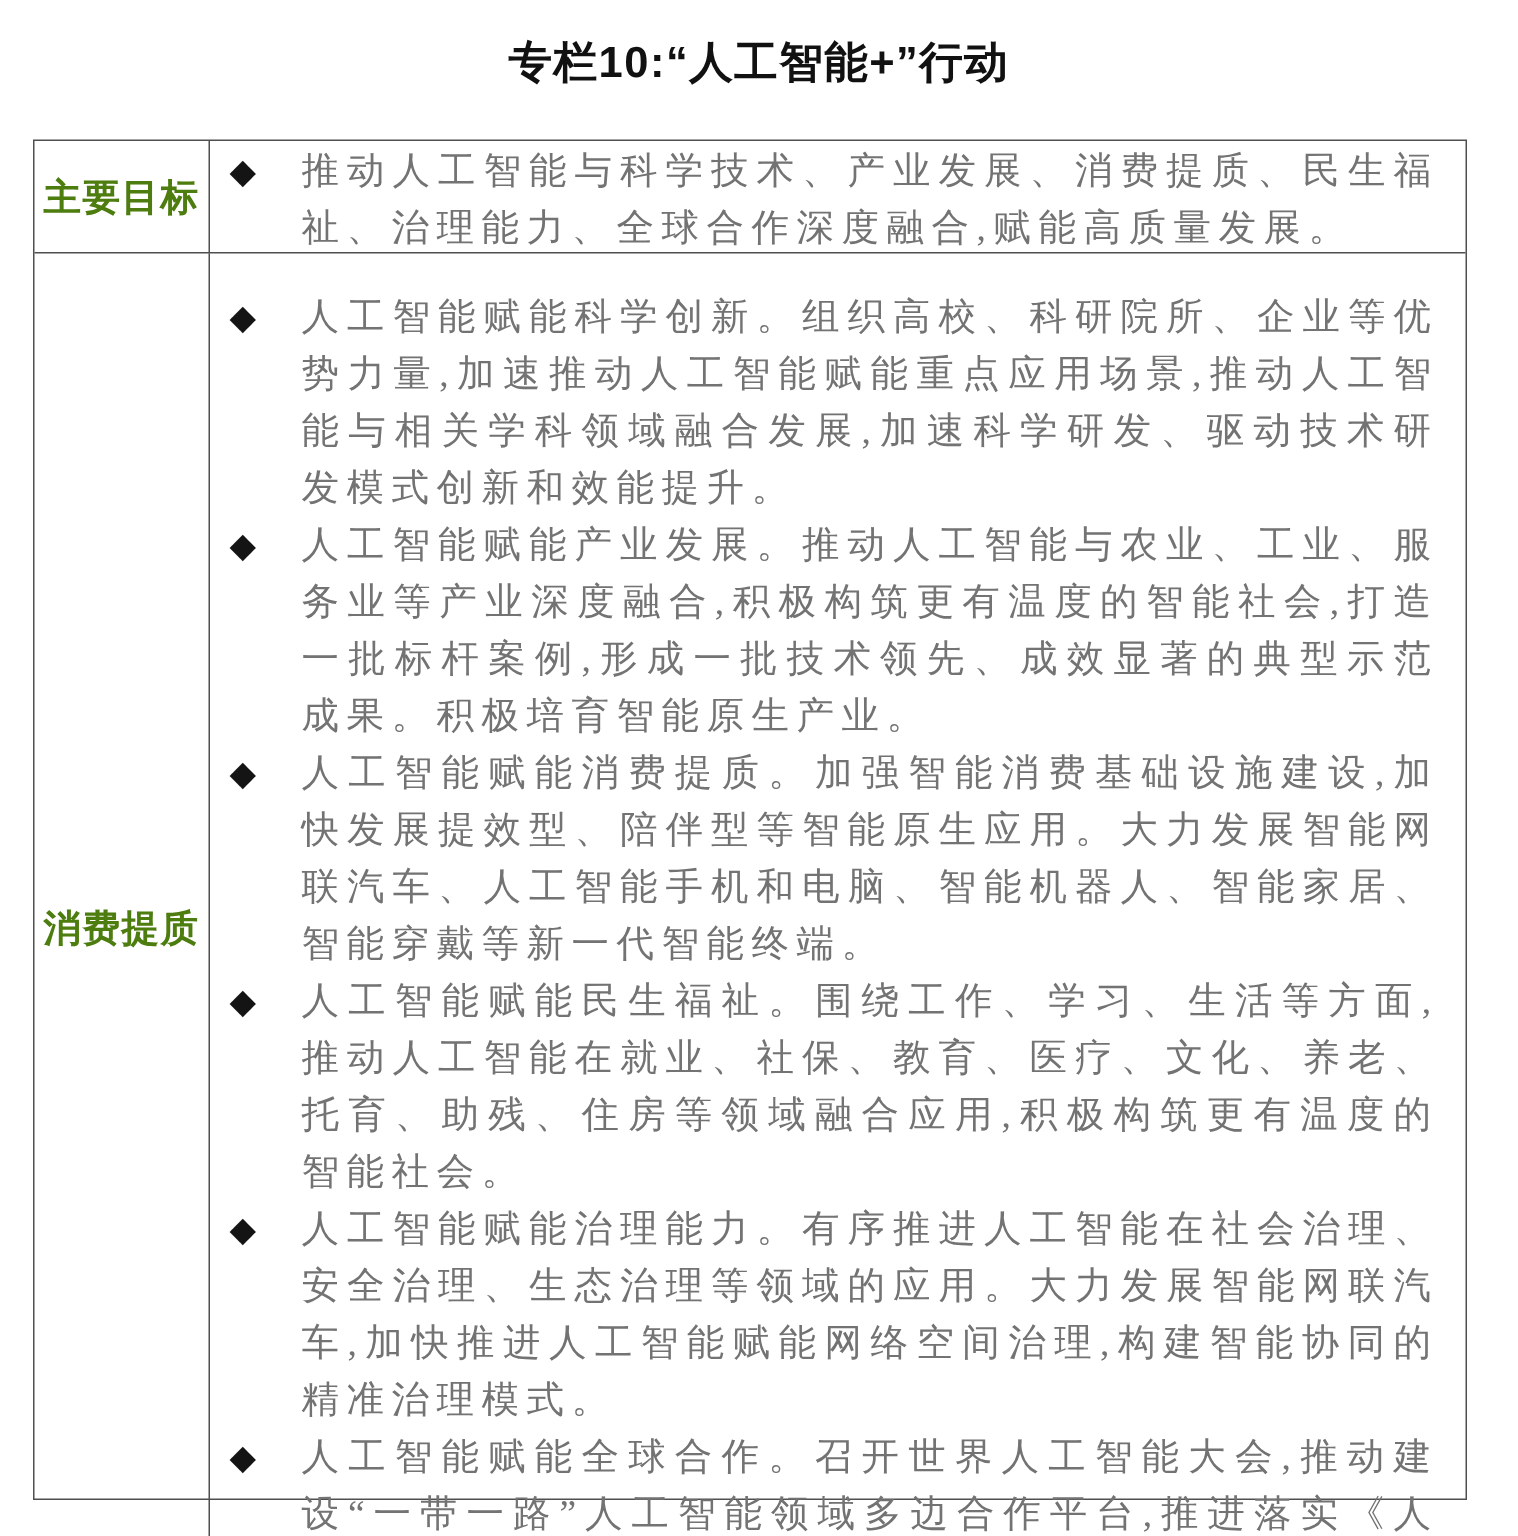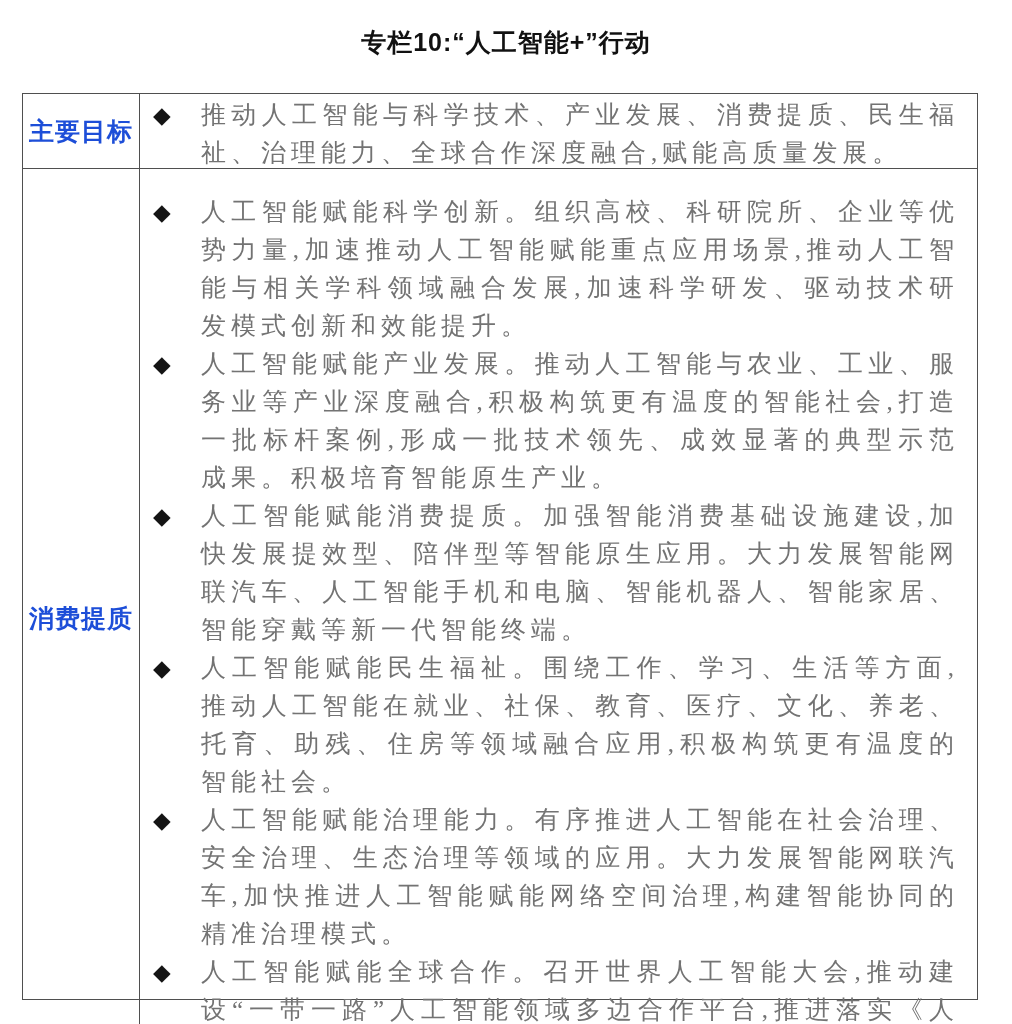--- a/index.html
+++ b/index.html
@@ -14,21 +14,21 @@
     font-family: "Liberation Serif", serif;
     color: #1c1c1c;
     overflow: hidden;
   }
   .box-title {
     margin: 0;
     padding-top: 26px;
     text-align: center;
     font-family: "Liberation Sans", sans-serif;
     font-weight: bold;
-    font-size: 25px;
+    font-size: 29px;
     line-height: 33px;
     letter-spacing: 1px;
     color: #111111;
   }
   .panel-table {
     position: absolute;
     left: 22px;
     top: 93px;
     width: 956px;
     height: 907px;
@@ -41,21 +41,21 @@
   .label-cell {
     box-sizing: border-box;
     border-right: 1.5px solid #4f4f4f;
     display: flex;
     align-items: center;
     justify-content: center;
     font-family: "Liberation Sans", sans-serif;
     font-weight: bold;
     font-size: 25px;
     letter-spacing: 1px;
-    color: #1d4ed8;
+    color: #4d7c0f;
   }
   .content-cell {
     box-sizing: border-box;
     padding: 2px 18px 0 0;
   }
   .row1 {
     border-bottom: 1.5px solid #4f4f4f;
   }
   .content-cell.row2 {
     padding-top: 24px;

